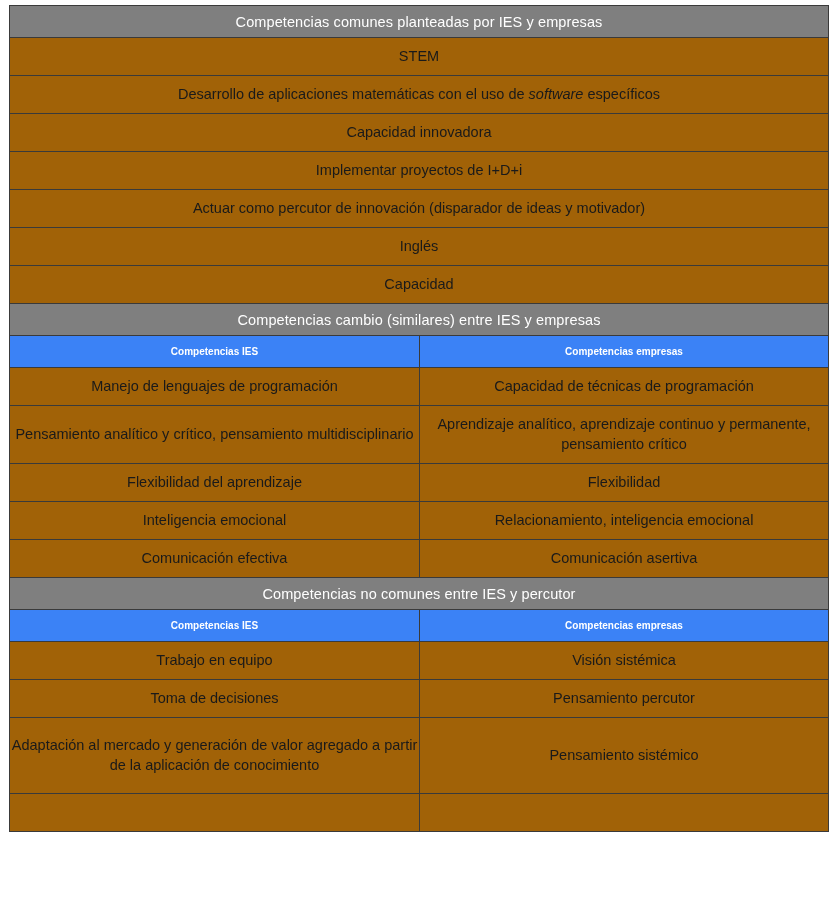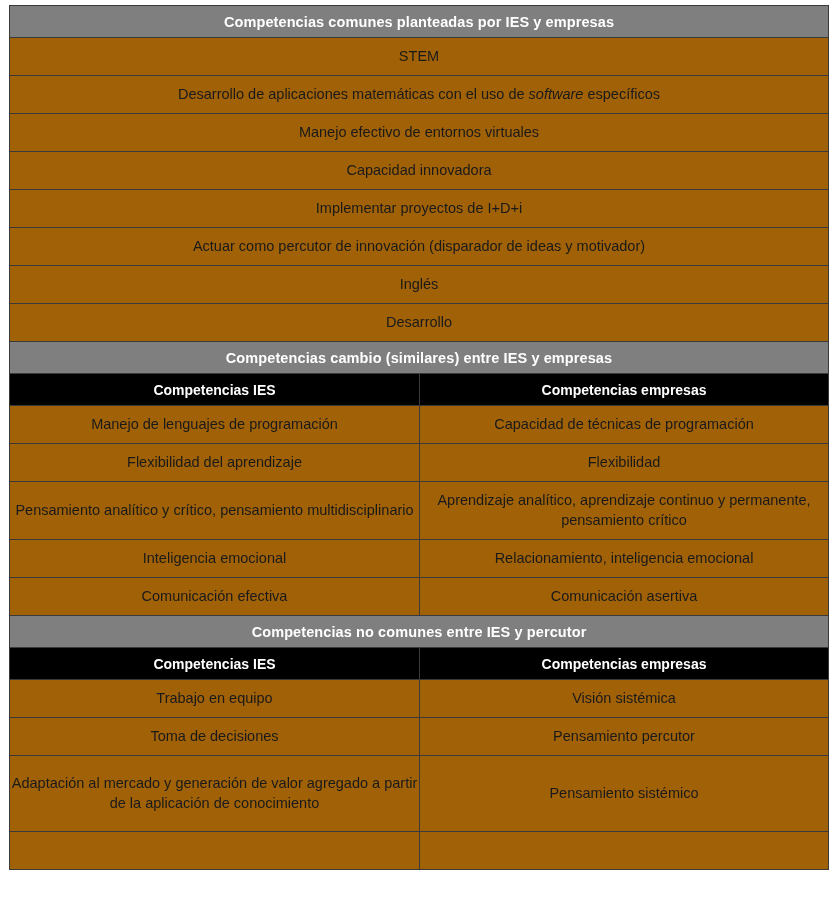--- a/index.html
+++ b/index.html
@@ -36,32 +36,32 @@
     border: 1px solid #3a3a3a;
     padding: 0;
     vertical-align: middle;
     text-align: center;
   }
 
   
   .section-head {
     background: #7f7f7f;
     color: #ffffff;
-    font-weight: bold;
+    font-weight: normal;
     font-size: 14.5px;
     height: 31px;
     letter-spacing: 0.1px;
   }
 
   
   .col-head {
-    background: #000000;
+    background: #3b82f6;
     color: #ffffff;
     font-weight: bold;
-    font-size: 14px;
+    font-size: 10px;
     height: 31px;
   }
 
   
   .data-cell {
     background: #a16207;
     color: #1a1a1a;
     font-size: 14.5px;
     font-weight: normal;
     height: 37px;
@@ -103,68 +103,65 @@
       <tr>
         <td class="data-cell" colspan="2">STEM</td>
       </tr>
 
       <tr>
         <td class="data-cell" colspan="2">
             <span class="cell-text"><span>Desarrollo de aplicaciones matemáticas con el uso de </span><em class="term">software</em><span> específicos</span></span>
           </td>
       </tr>
 
-      <tr>
-        <td class="data-cell" colspan="2">Manejo efectivo de entornos virtuales</td>
-      </tr>
 
       <tr>
         <td class="data-cell" colspan="2">Capacidad innovadora</td>
       </tr>
 
       <tr>
         <td class="data-cell" colspan="2">Implementar proyectos de I+D+i</td>
       </tr>
 
       <tr>
         <td class="data-cell" colspan="2">Actuar como percutor de innovación (disparador de ideas y motivador)</td>
       </tr>
 
       <tr>
         <td class="data-cell" colspan="2">Inglés</td>
       </tr>
 
       <tr>
-        <td class="data-cell" colspan="2">Desarrollo</td>
+        <td class="data-cell" colspan="2">Capacidad</td>
       </tr>
 
       <tr>
         <td class="section-head" colspan="2">Competencias cambio (similares) entre IES y empresas</td>
       </tr>
 
       <tr>
         <td class="col-head">Competencias IES</td>
         <td class="col-head">Competencias empresas</td>
       </tr>
 
       <tr>
         <td class="data-cell">Manejo de lenguajes de programación</td>
         <td class="data-cell">Capacidad de técnicas de programación</td>
       </tr>
 
       <tr>
+        <td class="data-cell two-line">Pensamiento analítico y crítico, pensamiento multidisciplinario</td>
+        <td class="data-cell two-line">Aprendizaje analítico, aprendizaje continuo y permanente, pensamiento crítico</td>
+      </tr>
+
+      <tr>
         <td class="data-cell">Flexibilidad del aprendizaje</td>
         <td class="data-cell">Flexibilidad</td>
       </tr>
 
-      <tr>
-        <td class="data-cell two-line">Pensamiento analítico y crítico, pensamiento multidisciplinario</td>
-        <td class="data-cell two-line">Aprendizaje analítico, aprendizaje continuo y permanente, pensamiento crítico</td>
-      </tr>
-
 
       <tr>
         <td class="data-cell">Inteligencia emocional</td>
         <td class="data-cell">Relacionamiento, inteligencia emocional</td>
       </tr>
 
       <tr>
         <td class="data-cell">Comunicación efectiva</td>
         <td class="data-cell">Comunicación asertiva</td>
       </tr>

